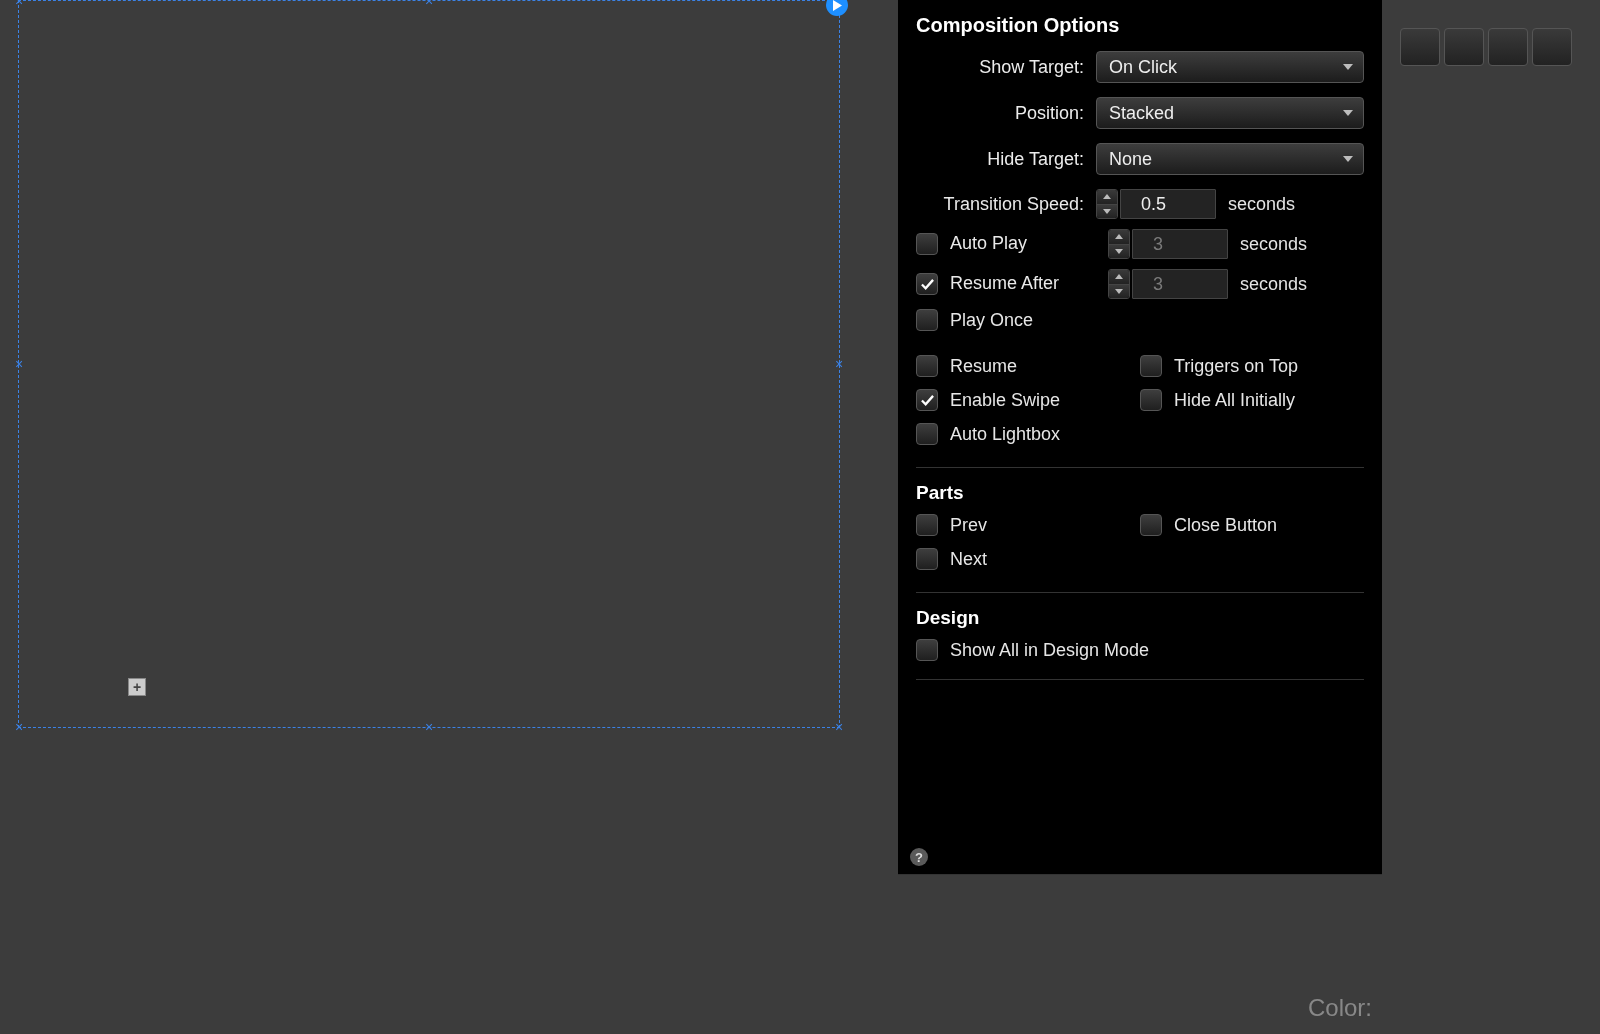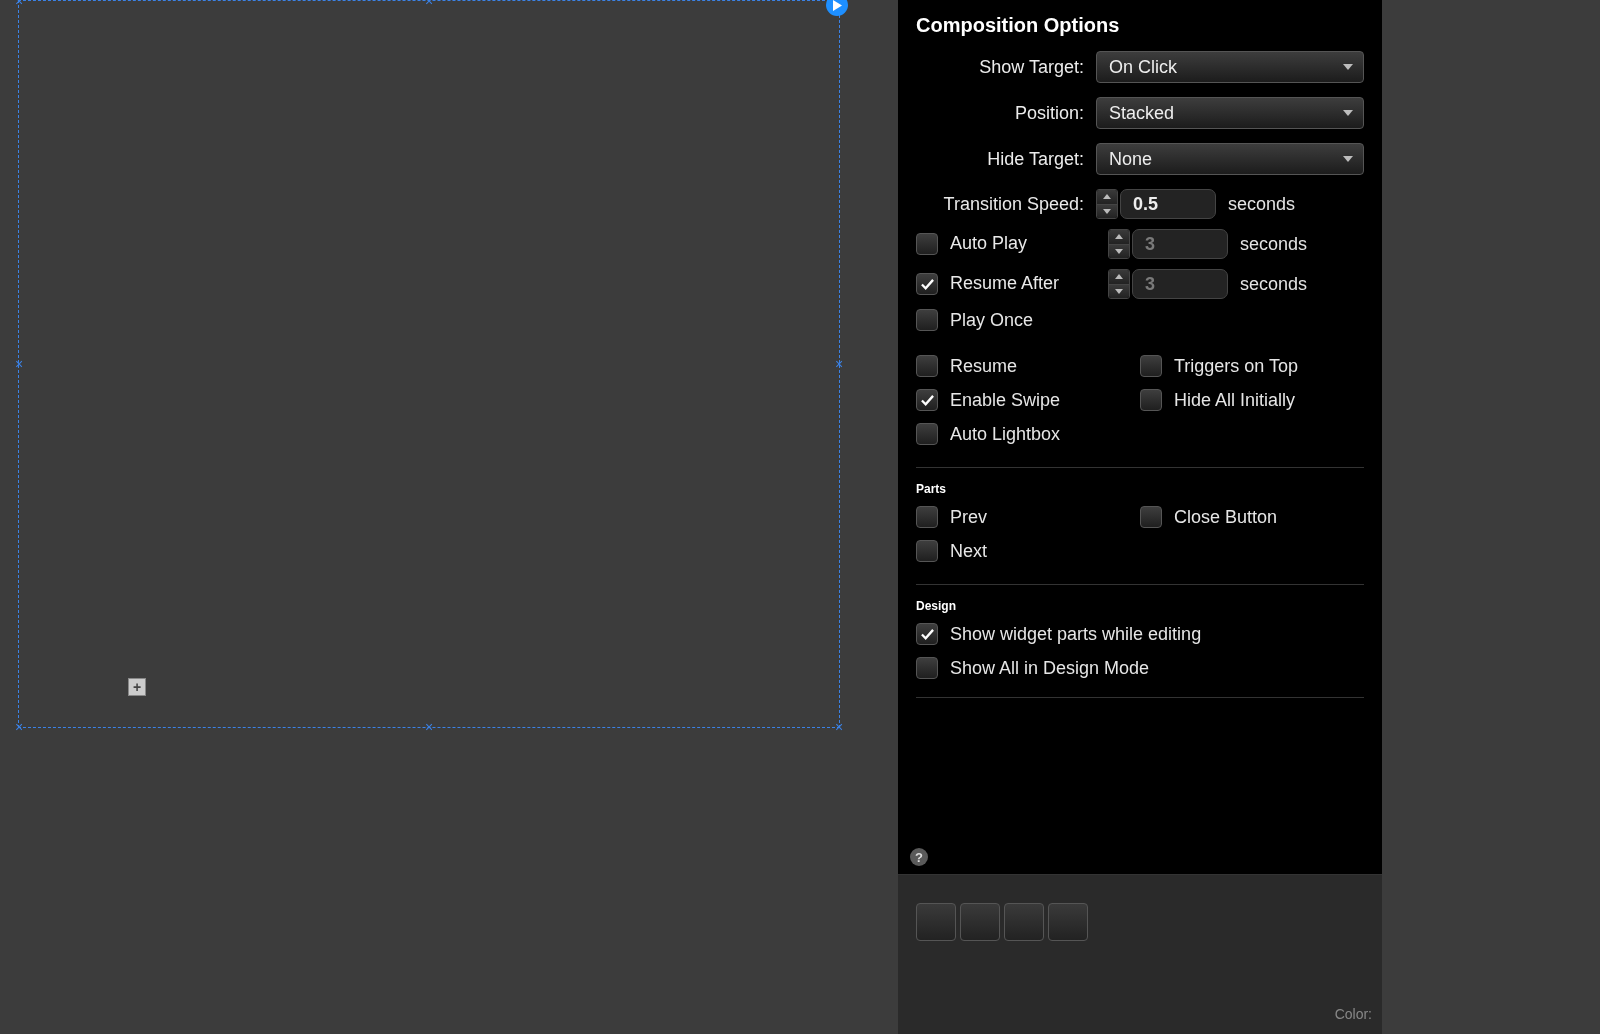--- a/index.html
+++ b/index.html
@@ -76,21 +76,21 @@
     width: 20px;
     background: #3c3c3c;
   }
   .panel h2 {
     font-size: 20px;
     font-weight: bold;
     color: #fff;
     margin-bottom: 14px;
   }
   .panel h3 {
-    font-size: 12px;
+    font-size: 19px;
     font-weight: bold;
     color: #fff;
     margin: 14px 0 10px 0;
   }
 
   .row {
     display: flex;
     align-items: center;
     margin-bottom: 14px;
   }
@@ -141,24 +141,24 @@
   .stepper .up, .stepper .down {
     flex:1; background: linear-gradient(#3a3a3a,#222);
     display:flex; align-items:center; justify-content:center;
   }
   .stepper .up { border-bottom:1px solid #444; }
   .stepper svg { width:8px; height:5px; }
   .numfield {
     width: 96px; height: 30px;
     background: #232323;
     border: 1px solid #444;
-    border-radius: 7px;
+    border-radius: 1px;
     color: #eee;
-    padding: 0 12px;
-    display:flex; align-items:center;font-weight:bold;
+    padding: 0 20px;
+    display:flex; align-items:center;
   }
   .numfield.disabled { color:#7a7a7a; }
   .unit { margin-left: 12px; color: #e4e4e4; }
 
   .cb {
     width: 22px; height: 22px;
     border-radius: 4px;
     background: linear-gradient(#3e3e3e,#1f1f1f);
     border: 1px solid #555;
     margin-right: 12px;
@@ -184,30 +184,30 @@
     display:flex; align-items:center;
   }
   .help-icon {
     width:18px; height:18px; border-radius:50%;
     background:#5a5a5a; color:#ddd;
     display:flex; align-items:center; justify-content:center;
     font-size:13px; font-weight:bold;
   }
 
   
-  .right-col { display:flex; flex-direction:column; width:484px; }
+  .right-col { display:flex; flex-direction:row; width:484px; }
   .footer-strip {
     flex:1;
     background:#2a2a2a;
     position:relative;
   }
   .footer-inner {
     position:absolute; right:10px; bottom:12px;
     display:flex; align-items:center; gap:8px;
-    color:#888; font-size:14px;
+    color:#888; font-size:24px;
   }
   .footer-tabs {
     position:absolute; left:18px; top:28px;
     display:flex; gap:4px;
   }
   .ftab {
     width:40px; height:38px;
     background: linear-gradient(#3a3a3a,#222);
     border:1px solid #555; border-radius:4px;
   }
@@ -402,28 +402,20 @@
         
       </div>
       <span>Next</span>
     </div>
   </div>
 
   <hr class="sep">
 
   <h3>Design</h3>
   <div class="cb-line">
-    <div class="cb checked">
-      <svg viewBox="0 0 16 14">
-            <polyline points="2,7 6,11 14,2" fill="none" stroke="#fff" stroke-width="2.5"></polyline>
-          </svg>
-    </div>
-    <span>Show widget parts while editing</span>
-  </div>
-  <div class="cb-line">
     <div class="cb">
       
     </div>
     <span>Show All in Design Mode</span>
   </div>
 
   <hr class="sep" style="margin-top:18px;">
 
   <div class="help-row">
     <div class="help-icon">?</div>

